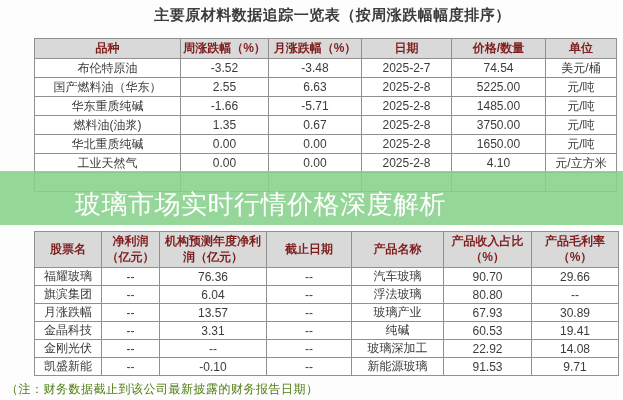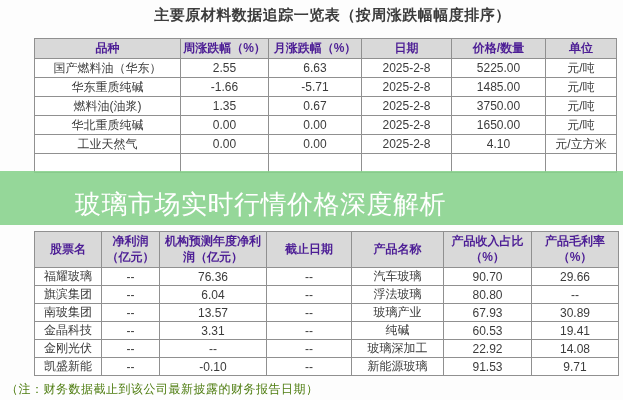--- a/index.html
+++ b/index.html
@@ -40,21 +40,21 @@
     vertical-align: middle;
     font-size: 12px;
     color: #3b3b3b;
     padding: 0 2px;
     overflow: hidden;
     white-space: nowrap;
   }
   table.data-table th {
     background: #d9d9d9;
     font-weight: bold;
-    color: #4c1d95;
+    color: #7f1d1d;
     white-space: normal;
     line-height: 1.3;
   }
   #materials-table {
     left: 34px;
     top: 38px;
     width: 582px;
   }
   #materials-table th { height: 19px; }
   #materials-table td { height: 18px; }
@@ -116,20 +116,28 @@
           <th>品种</th>
           <th>周涨跌幅（%）</th>
           <th>月涨跌幅（%）</th>
           <th>日期</th>
           <th>价格/数量</th>
           <th>单位</th>
         </tr>
       </thead>
       <tbody>
         <tr>
+          <td>布伦特原油</td>
+          <td>-3.52</td>
+          <td>-3.48</td>
+          <td>2025-2-7</td>
+          <td>74.54</td>
+          <td>美元/桶</td>
+        </tr>
+        <tr>
           <td>国产燃料油（华东）</td>
           <td>2.55</td>
           <td>6.63</td>
           <td>2025-2-8</td>
           <td>5225.00</td>
           <td>元/吨</td>
         </tr>
         <tr>
           <td>华东重质纯碱</td>
           <td>-1.66</td>
@@ -211,21 +219,21 @@
         <tr>
           <td>旗滨集团</td>
           <td>--</td>
           <td>6.04</td>
           <td>--</td>
           <td>浮法玻璃</td>
           <td>80.80</td>
           <td>--</td>
         </tr>
         <tr>
-          <td>南玻集团</td>
+          <td>月涨跌幅</td>
           <td>--</td>
           <td>13.57</td>
           <td>--</td>
           <td>玻璃产业</td>
           <td>67.93</td>
           <td>30.89</td>
         </tr>
         <tr>
           <td>金晶科技</td>
           <td>--</td>

